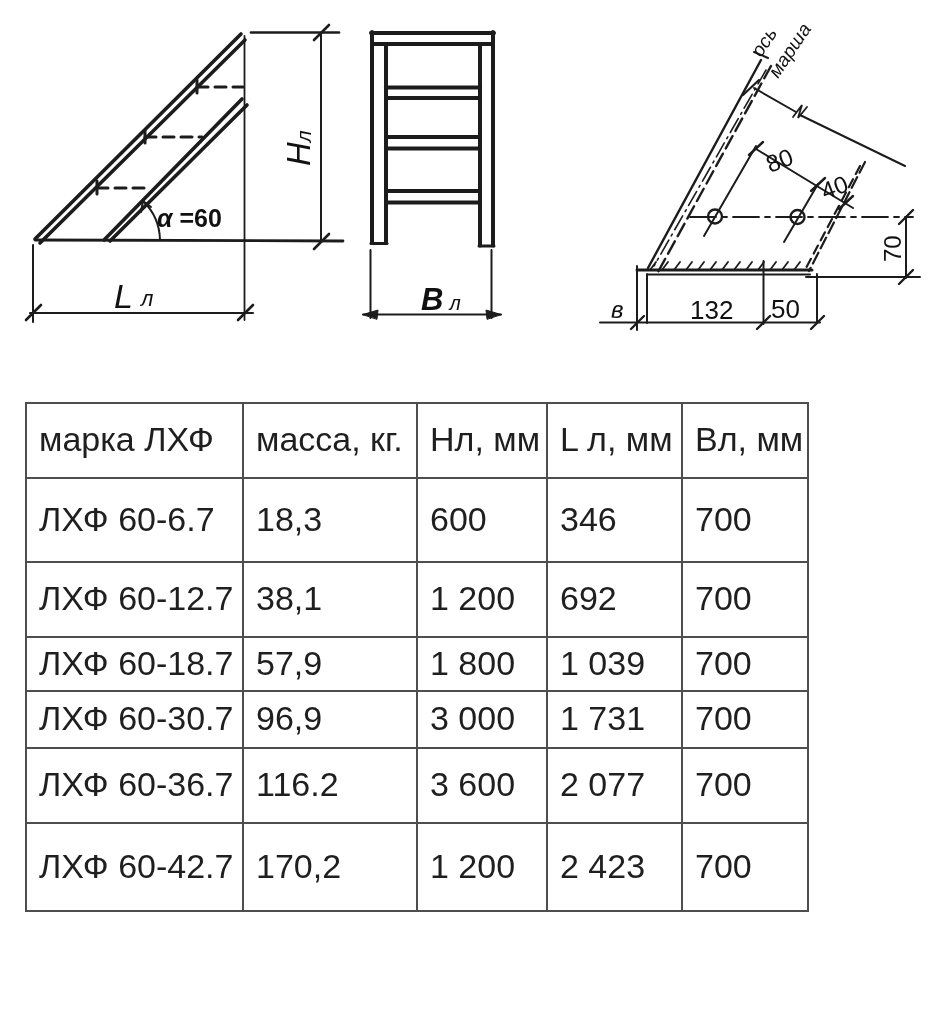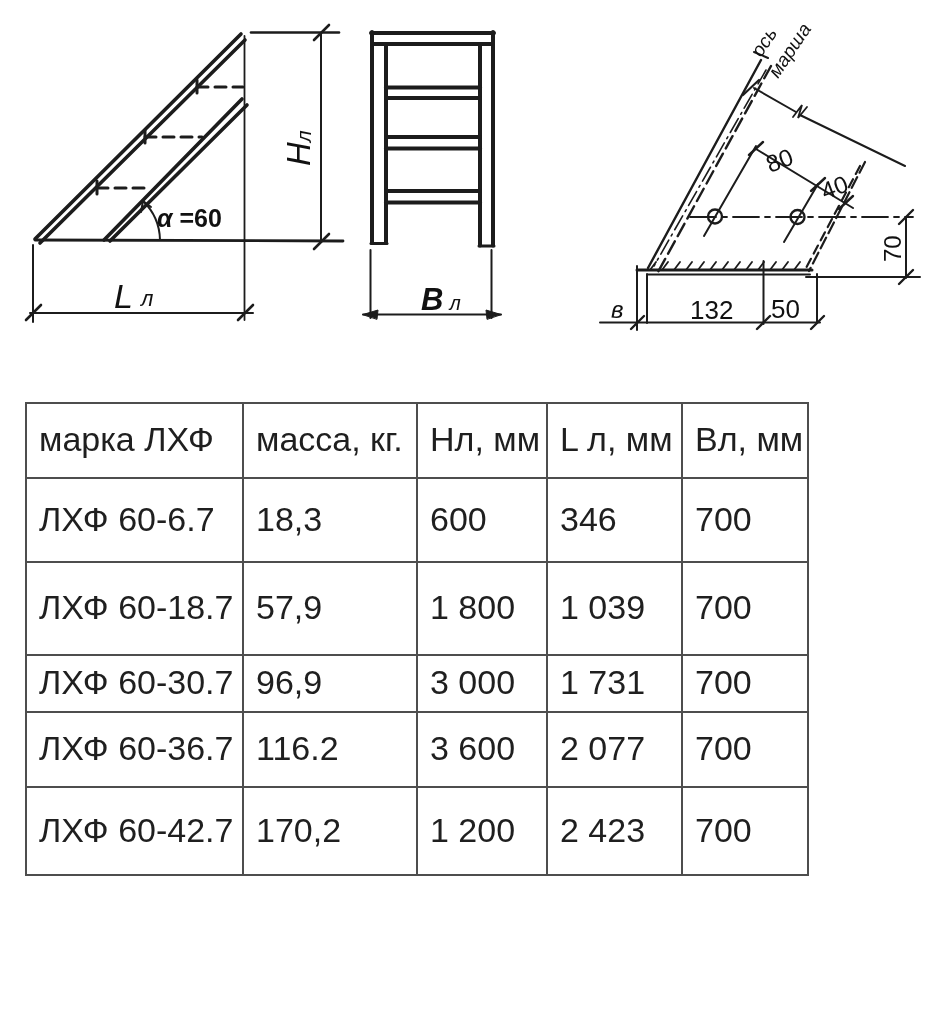--- a/index.html
+++ b/index.html
@@ -212,22 +212,29 @@
         </tr>
 
   <tr style="height:84px">
           <td>ЛХФ 60-6.7</td>
           <td>18,3</td>
           <td>600</td>
           <td>346</td>
           <td>700</td>
         </tr>
 
-
-  <tr style="height:93px">
+  <tr style="height:75px">
+          <td>ЛХФ 60-12.7</td>
+          <td>38,1</td>
+          <td>1 200</td>
+          <td>692</td>
+          <td>700</td>
+        </tr>
+
+  <tr style="height:54px">
           <td>ЛХФ 60-18.7</td>
           <td>57,9</td>
           <td>1 800</td>
           <td>1 039</td>
           <td>700</td>
         </tr>
 
 
   <tr style="height:57px">
           <td>ЛХФ 60-30.7</td>

